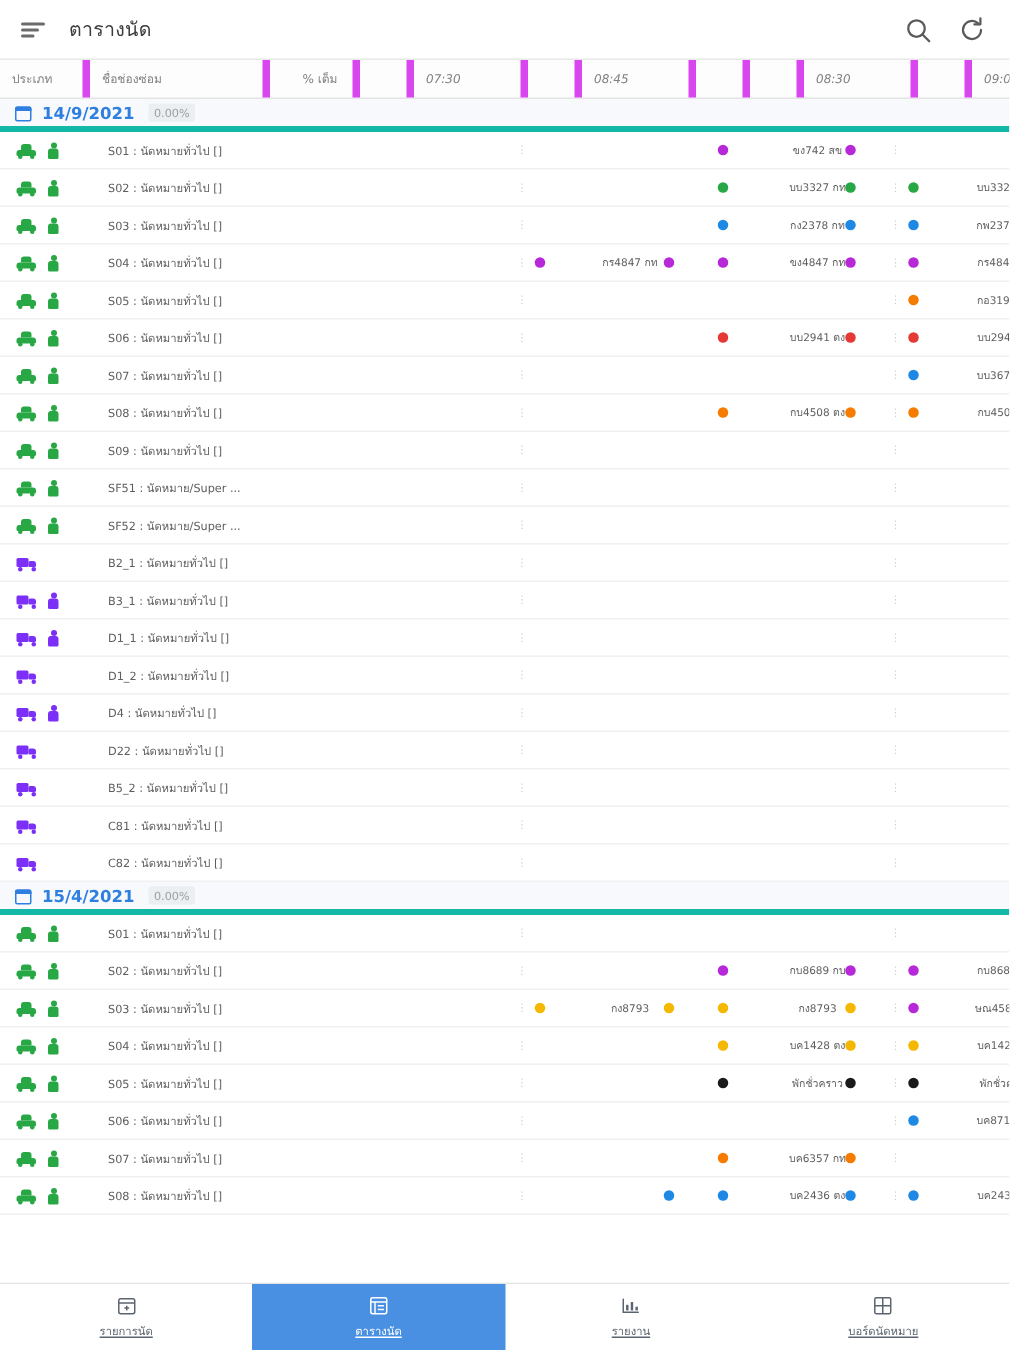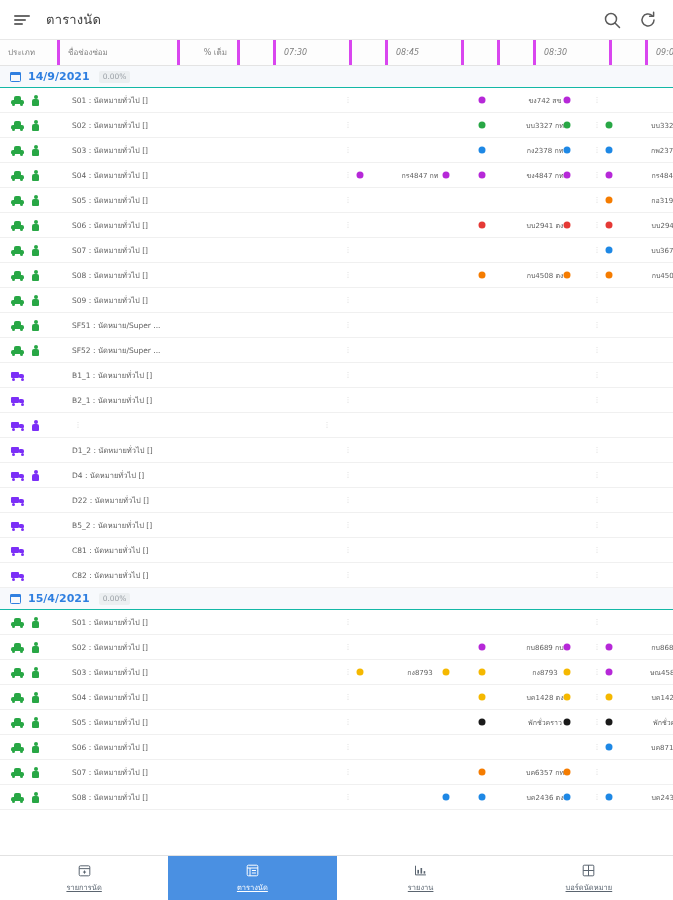--- a/index.html
+++ b/index.html
@@ -36,38 +36,38 @@
   
   .colhead {
     height: 26px; flex: 0 0 26px;
     display: flex; align-items: stretch;
     background: #fdfdfd;
     border-bottom: 1px solid #e4e4e4;
     font-size: 8px; color: #808080;
   }
   .colhead .ch {
     display: flex; align-items: center;
-    border-right: 3px solid #d946ef;
+    border-right: 5px solid #d946ef;
     padding-left: 8px; white-space: nowrap; overflow: hidden; text-align: right;
   }
   .ch-type  { width: 60px; }
   .ch-name  { width: 120px; }
   .ch-pct   { width: 60px; justify-content: flex-end; padding-right: 10px; }
   .ch-slot  { width: 36px; }
   .ch-time  { width: 76px; font-style: italic; }
 
   
   .body { flex: 1 1 auto; overflow: hidden; position: relative; background: #fff; }
 
   
   .grouphead {
     height: 22px; display: flex; align-items: center;
     padding-left: 10px;
     background: #f7f9fc;
-    border-bottom: 1px solid #14b8a6;
+    border-bottom: 4px solid #14b8a6;
   }
   .grouphead .cal-icon { width: 11px; height: 11px; flex: 0 0 11px; position: relative; }
   .grouphead .cal-icon .bx {
     position: absolute; inset: 1px 0 0 0; border: 1.4px solid #2f7fe0; border-radius: 1.5px;
   }
   .grouphead .cal-icon .tp {
     position: absolute; top: 1px; left: 0; right: 0; height: 3px; background: #2f7fe0;
     border-radius: 1.5px 1.5px 0 0;
   }
   .grouphead .gdate {
@@ -462,54 +462,59 @@
       </div>
       <div class="row">
         <div class="cell-type">
           <div class="v-icon truck">
             <div class="cab"></div>
             <div class="bed"></div>
             <div class="w1"></div>
             <div class="w2"></div>
           </div>
         </div>
-        <div class="cell-name">B1_1 : นัดหมายทั่วไป []</div>
+        <div class="cell-name">B2_1 : นัดหมายทั่วไป []</div>
         <div class="track">
           <div class="tick" style="left: 18px;">⋮</div>
           <div class="tick" style="left: 267px;">⋮</div>
         </div>
       </div>
       <div class="row">
         <div class="cell-type">
           <div class="v-icon truck">
             <div class="cab"></div>
             <div class="bed"></div>
             <div class="w1"></div>
             <div class="w2"></div>
           </div>
-        </div>
-        <div class="cell-name">B2_1 : นัดหมายทั่วไป []</div>
+          <div class="p-icon p-purple">
+            <div class="hd"></div>
+            <div class="bd"></div>
+          </div>
+        </div>
+        <div class="cell-name">B3_1 : นัดหมายทั่วไป []</div>
         <div class="track">
           <div class="tick" style="left: 18px;">⋮</div>
           <div class="tick" style="left: 267px;">⋮</div>
         </div>
       </div>
       <div class="row">
         <div class="cell-type">
           <div class="v-icon truck">
             <div class="cab"></div>
             <div class="bed"></div>
             <div class="w1"></div>
             <div class="w2"></div>
           </div>
           <div class="p-icon p-purple">
             <div class="hd"></div>
             <div class="bd"></div>
           </div>
         </div>
+        <div class="cell-name">D1_1 : นัดหมายทั่วไป []</div>
         <div class="track">
           <div class="tick" style="left: 18px;">⋮</div>
           <div class="tick" style="left: 267px;">⋮</div>
         </div>
       </div>
       <div class="row">
         <div class="cell-type">
           <div class="v-icon truck">
             <div class="cab"></div>
             <div class="bed"></div>

